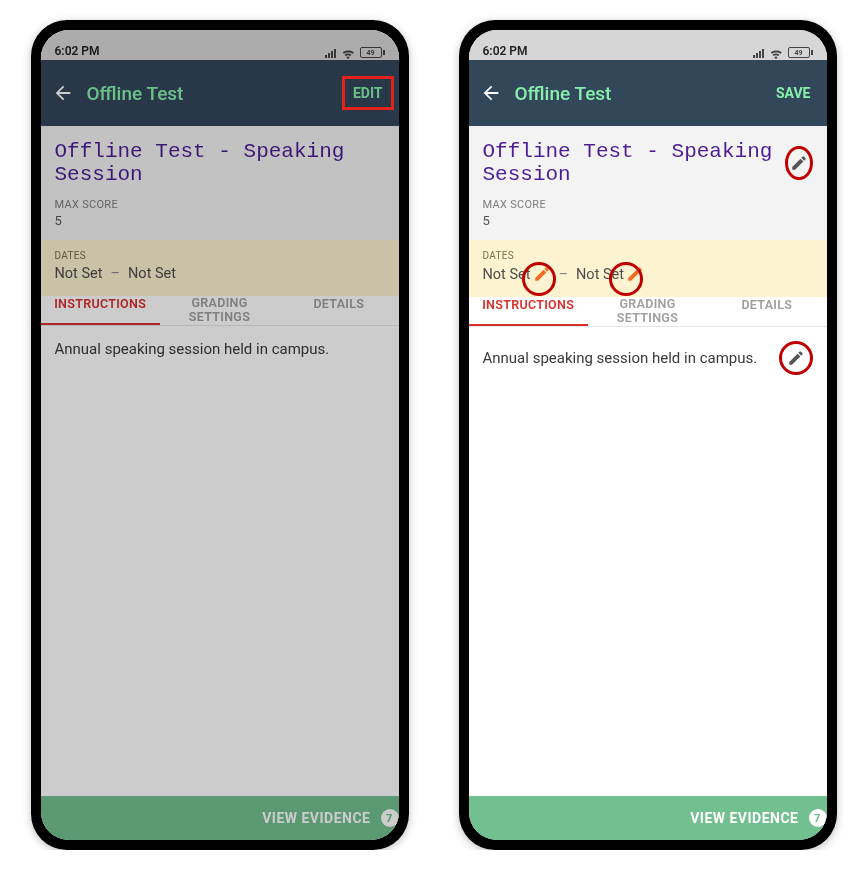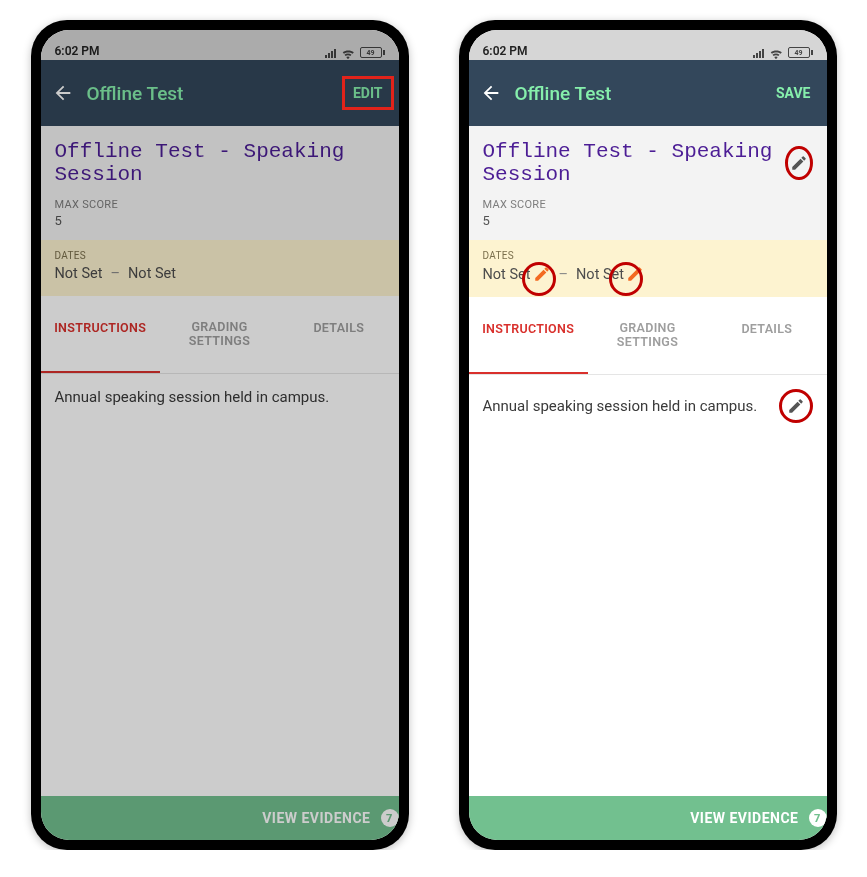--- a/index.html
+++ b/index.html
@@ -75,21 +75,21 @@
   .red-box { border: 3px solid #e2231a; position:absolute; inset:-5px -5px -5px -5px; z-index:10; pointer-events:none;}
   .title-block { background: #f3f3f3; padding: 14px 14px 12px; position: relative;}
   .title-block .big { font-size: 21px; color: #4c1d95; display:flex; align-items:center; justify-content:space-between;font-family:Liberation Mono, monospace;}
   .title-block .meta-label { font-size: 11px; color: #7d7d7d; margin-top: 12px; letter-spacing:.3px;}
   .title-block .meta-val { font-size: 13px; color: #555; margin-top: 2px;}
   .dates-block { background: #fdf3d0; padding: 10px 14px 14px; color:#4d4d4d;}
   .dates-block .label { font-size: 10px; color:#7a6f4c; letter-spacing:.3px;}
   .dates-row { display:flex; align-items:center; gap:4px; font-size:14.5px; margin-top:4px;}
   .dash { color:#888; margin: 0 4px;}
   .tabs { display:flex; background:#fff; border-bottom:1px solid #e5e5e5; }
-  .tab { flex:1; text-align:center; font-size:12.5px; color:#9e9e9e; padding:24px 4px; font-weight:600; letter-spacing:.3px; cursor:pointer;}
+  .tab { flex:1; text-align:center; font-size:12.5px; color:#9e9e9e; padding:0 4px; font-weight:600; letter-spacing:.3px; cursor:pointer;}
   .tab.active { color:#d9302c; border-bottom:2px solid #d9302c; }
   .tab.two-line { line-height:1.15;}
   .content { flex:1; background:#fff; padding:14px; font-size:15px; color:#3a3a3a; position:relative;}
   .content-row { display:flex; align-items:center; justify-content:space-between; }
   .footer {
     height: 44px;
     background: #72c08f;
     display:flex; align-items:center; justify-content:flex-end; gap:10px;
     color:#fff; font-weight:700; font-size:14px; letter-spacing:.5px; cursor:pointer;
   }

